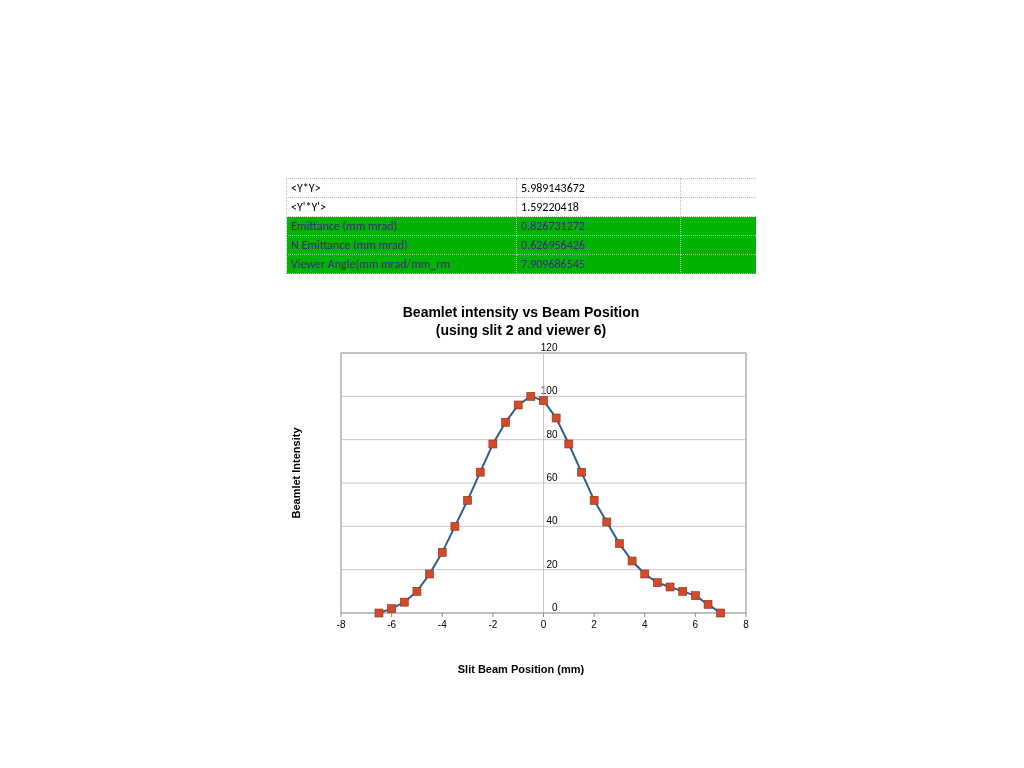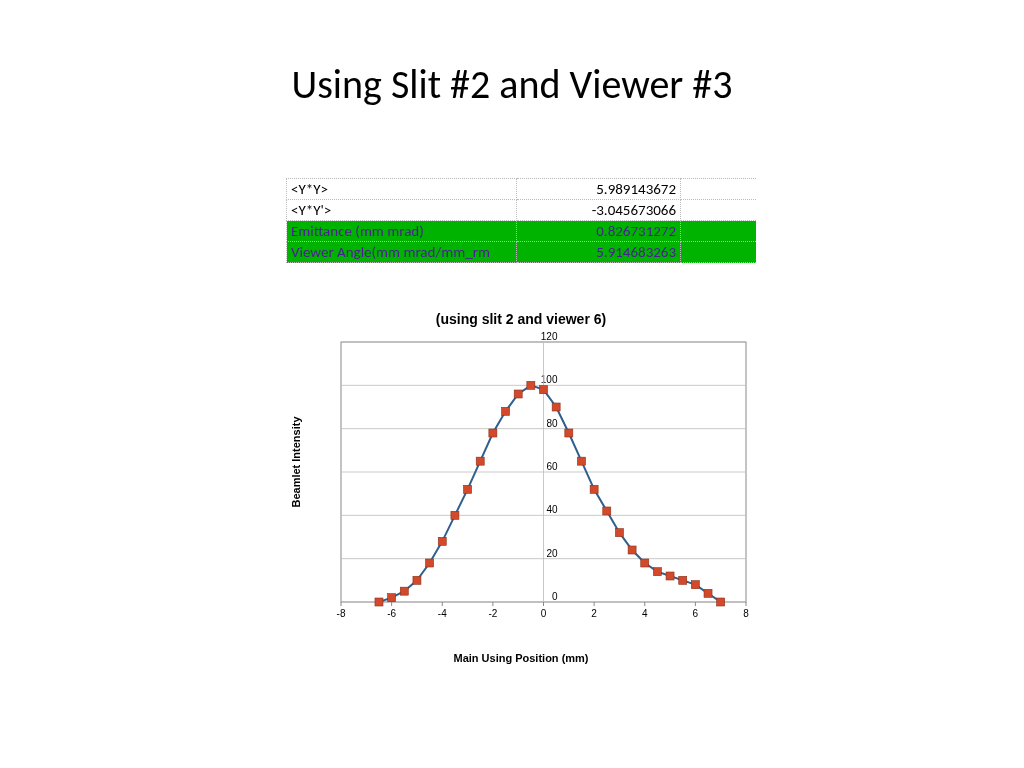--- a/index.html
+++ b/index.html
@@ -28,29 +28,29 @@
   }
   .content-block {
     position: absolute;
     left: 286px;
     top: 178px;
     width: 470px;
   }
   table.params {
     border-collapse: collapse;
     width: 100%;
-    font-size: 15px;
+    font-size: 12px;
   }
   table.params td {
     border: 1px dotted #bbb;
     padding: 1px 4px;
     height: 16px;
   }
   table.params td.label { width: 200px; }
-  table.params td.value { width: 140px; text-align: right; }
+  table.params td.value { width: 140px; text-align: left; }
   table.params td.blank { width: 60px; border-left: none; border-right: none; }
   tr.hl td { background: #00b300; color: #4c1d95; }
   tr.blankrow td { border: none; height: 14px; }
 
   .chart-wrap {
     margin-top: 14px;
     width: 470px;
     height: 360px;
     position: relative;
     font-family: Arial, sans-serif;
@@ -98,55 +98,59 @@
     font-size: 10px;
     fill: #000;
     font-family: Arial, sans-serif;
   }
 </style>
 </head>
 <body>
 
 <div class="slide">
 
-  <div class="title">Using Slit #2 and Viewer #3</div>
 
   <div class="content-block">
 
     <table class="params">
       <tbody id="param-body">
           <tr>
             <td class="label">&lt;Y*Y&gt;</td>
             <td class="value">5.989143672</td>
             <td class="blank"></td>
           </tr>
           <tr>
-            <td class="label">&lt;Y*Y'&gt;</td>
-            <td class="value">-3.045673066</td>
+            <td class="label">&lt;Y'*Y'&gt;</td>
+            <td class="value">1.59220418</td>
             <td class="blank"></td>
           </tr>
           <tr class="hl">
             <td class="label">Emittance (mm mrad)</td>
             <td class="value">0.826731272</td>
             <td class="blank"></td>
           </tr>
           <tr class="hl">
+            <td class="label">N Emittance (mm mrad)</td>
+            <td class="value">0.626956426</td>
+            <td class="blank"></td>
+          </tr>
+          <tr class="hl">
             <td class="label">Viewer Angle(mm mrad/mm_rm</td>
-            <td class="value">5.914683263</td>
+            <td class="value">7.909686545</td>
             <td class="blank"></td>
           </tr>
           <tr class="blankrow">
             <td colspan="3"></td>
           </tr>
         </tbody>
     </table>
 
     <div class="chart-wrap">
       <div class="chart-title">
-        <br>
+        <span>Beamlet intensity vs Beam Position</span><br>
         <span>(using slit 2 and viewer 6)</span>
       </div>
       <div class="plot-area">
         <div class="ylabel">Beamlet Intensity</div>
         <svg class="plot" id="plot-svg" width="470" height="310">
             <rect x="55" y="10" width="405" height="260" fill="none" stroke="#888" stroke-width="1"></rect>
             <line x1="55" y1="270" x2="460" y2="270" stroke="#bbb" stroke-width="0.8"></line>
             <text x="271.5" y="268" text-anchor="end" class="tick-text">0</text>
             <line x1="55" y1="226.66666666666669" x2="460" y2="226.66666666666669" stroke="#bbb" stroke-width="0.8"></line>
             <text x="271.5" y="224.66666666666669" text-anchor="end" class="tick-text">20</text>
@@ -202,18 +206,18 @@
             <rect x="329.4375" y="196.66666666666669" width="8" height="8" fill="#d24a2b" stroke="#8a2f18" stroke-width="0.6"></rect>
             <rect x="342.09375" y="214" width="8" height="8" fill="#d24a2b" stroke="#8a2f18" stroke-width="0.6"></rect>
             <rect x="354.75" y="227" width="8" height="8" fill="#d24a2b" stroke="#8a2f18" stroke-width="0.6"></rect>
             <rect x="367.40625" y="235.66666666666666" width="8" height="8" fill="#d24a2b" stroke="#8a2f18" stroke-width="0.6"></rect>
             <rect x="380.0625" y="240" width="8" height="8" fill="#d24a2b" stroke="#8a2f18" stroke-width="0.6"></rect>
             <rect x="392.71875" y="244.33333333333334" width="8" height="8" fill="#d24a2b" stroke="#8a2f18" stroke-width="0.6"></rect>
             <rect x="405.375" y="248.66666666666666" width="8" height="8" fill="#d24a2b" stroke="#8a2f18" stroke-width="0.6"></rect>
             <rect x="418.03125" y="257.3333333333333" width="8" height="8" fill="#d24a2b" stroke="#8a2f18" stroke-width="0.6"></rect>
             <rect x="430.6875" y="266" width="8" height="8" fill="#d24a2b" stroke="#8a2f18" stroke-width="0.6"></rect>
           </svg>
-        <div class="xlabel">Main Using Position (mm)</div>
+        <div class="xlabel">Slit Beam Position (mm)</div>
       </div>
     </div>
 
   </div>
 </div>
 
 </body></html>

